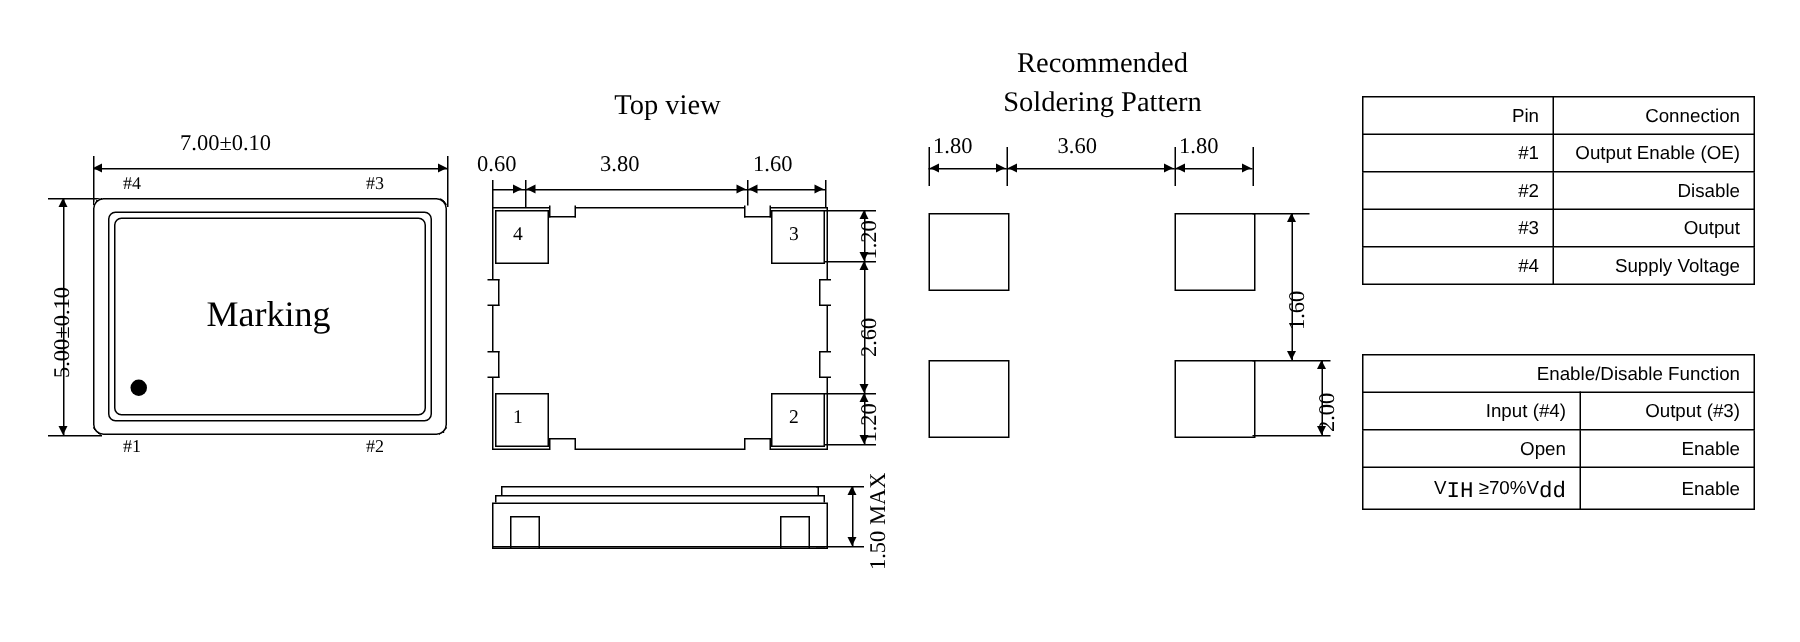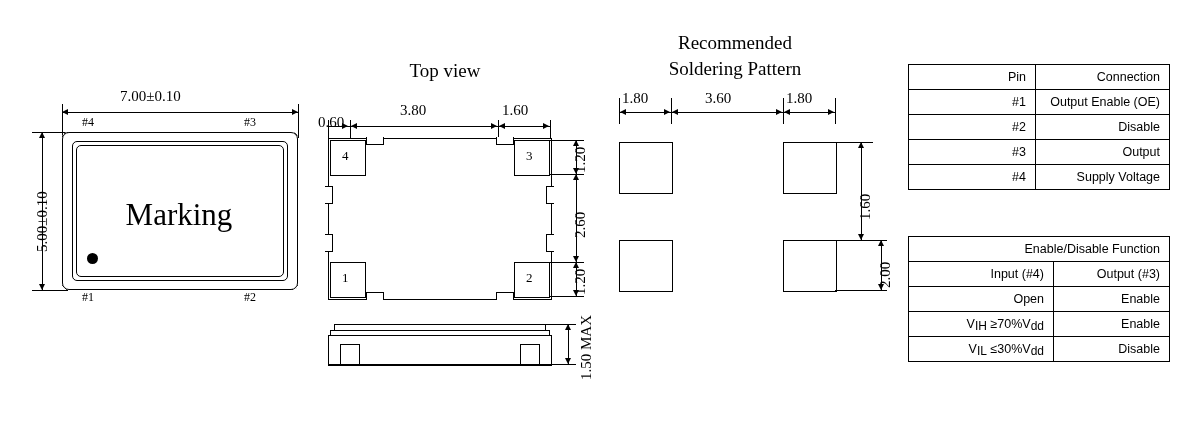--- a/index.html
+++ b/index.html
@@ -37,21 +37,21 @@
     font-family: "Liberation Serif", serif;
     font-size: 12px;
     white-space: nowrap;
   }
   .padnum {
     font-family: "Liberation Serif", serif;
     font-size: 13px;
   }
   .marking {
     font-family: "Liberation Serif", serif;
-    font-size: 31px;
+    font-size: 24px;
   }
   .rot90 {
     transform: rotate(-90deg);
     transform-origin: 0 0;
     white-space: nowrap;
   }
 
   
   table.spec {
     position: absolute;
@@ -61,21 +61,21 @@
     background: #fff;
   }
   table.spec td, table.spec th {
     border: 1px solid #000;
     padding: 5px 9px;
     font-weight: normal;
     text-align: right;
     white-space: nowrap;
   }
   table.spec td.hdrcenter { text-align: right; }
-  .sub { font-size: 12px; vertical-align: baseline; position: relative; top: 2px; }
+  .sub { font-size: 15px; vertical-align: baseline; position: relative; top: 2px; font-family: Liberation Mono, monospace; }
 
   
   .pkg-outer {
     position: absolute;
     border: 1px solid #000;
     border-radius: 7px;
     background: #fff;
   }
   .pkg-inner {
     position: absolute;
@@ -188,21 +188,21 @@
 
   <div class="hline" style="left:8px;  top:26px; width:22px;"></div>
   <div class="hline" style="left:30px; top:26px; width:148px;"></div>
   <div class="hline" style="left:178px;top:26px; width:52px;"></div>
   <div class="arrowR" style="left:22px; top:23px;"></div>
   <div class="arrowL" style="left:31px; top:23px;"></div>
   <div class="arrowR" style="left:171px;top:23px;"></div>
   <div class="arrowL" style="left:179px;top:23px;"></div>
   <div class="arrowR" style="left:223px;top:23px;"></div>
 
-  <div class="dimtext abs" style="left:-2px; top:2px;margin-top:12px;">0.60</div>
+  <div class="dimtext abs" style="left:-2px; top:2px;">0.60</div>
   <div class="dimtext abs" style="left:80px; top:2px;">3.80</div>
   <div class="dimtext abs" style="left:182px; top:2px;">1.60</div>
 
   <div class="tv-body" style="left:8px; top:38px; width:222px; height:160px;"></div>
 
   <div class="tv-pad" style="left:10px; top:40px; width:34px; height:34px;"></div>
   <div class="tv-pad" style="left:194px; top:40px; width:34px; height:34px;"></div>
   <div class="tv-pad" style="left:10px; top:162px; width:34px; height:34px;"></div>
   <div class="tv-pad" style="left:194px; top:162px; width:34px; height:34px;"></div>
 
@@ -335,18 +335,14 @@
       <td>Output (#3)</td>
     </tr>
     <tr>
       <td>Open</td>
       <td>Enable</td>
     </tr>
     <tr>
       <td>V<span class="sub">IH</span> ≥70%V<span class="sub">dd</span></td>
       <td>Enable</td>
     </tr>
-    <tr>
-      <td>V<span class="sub">IL</span> ≤30%V<span class="sub">dd</span></td>
-      <td>Disable</td>
-    </tr>
   </tbody>
 </table>
 
 </body></html>

